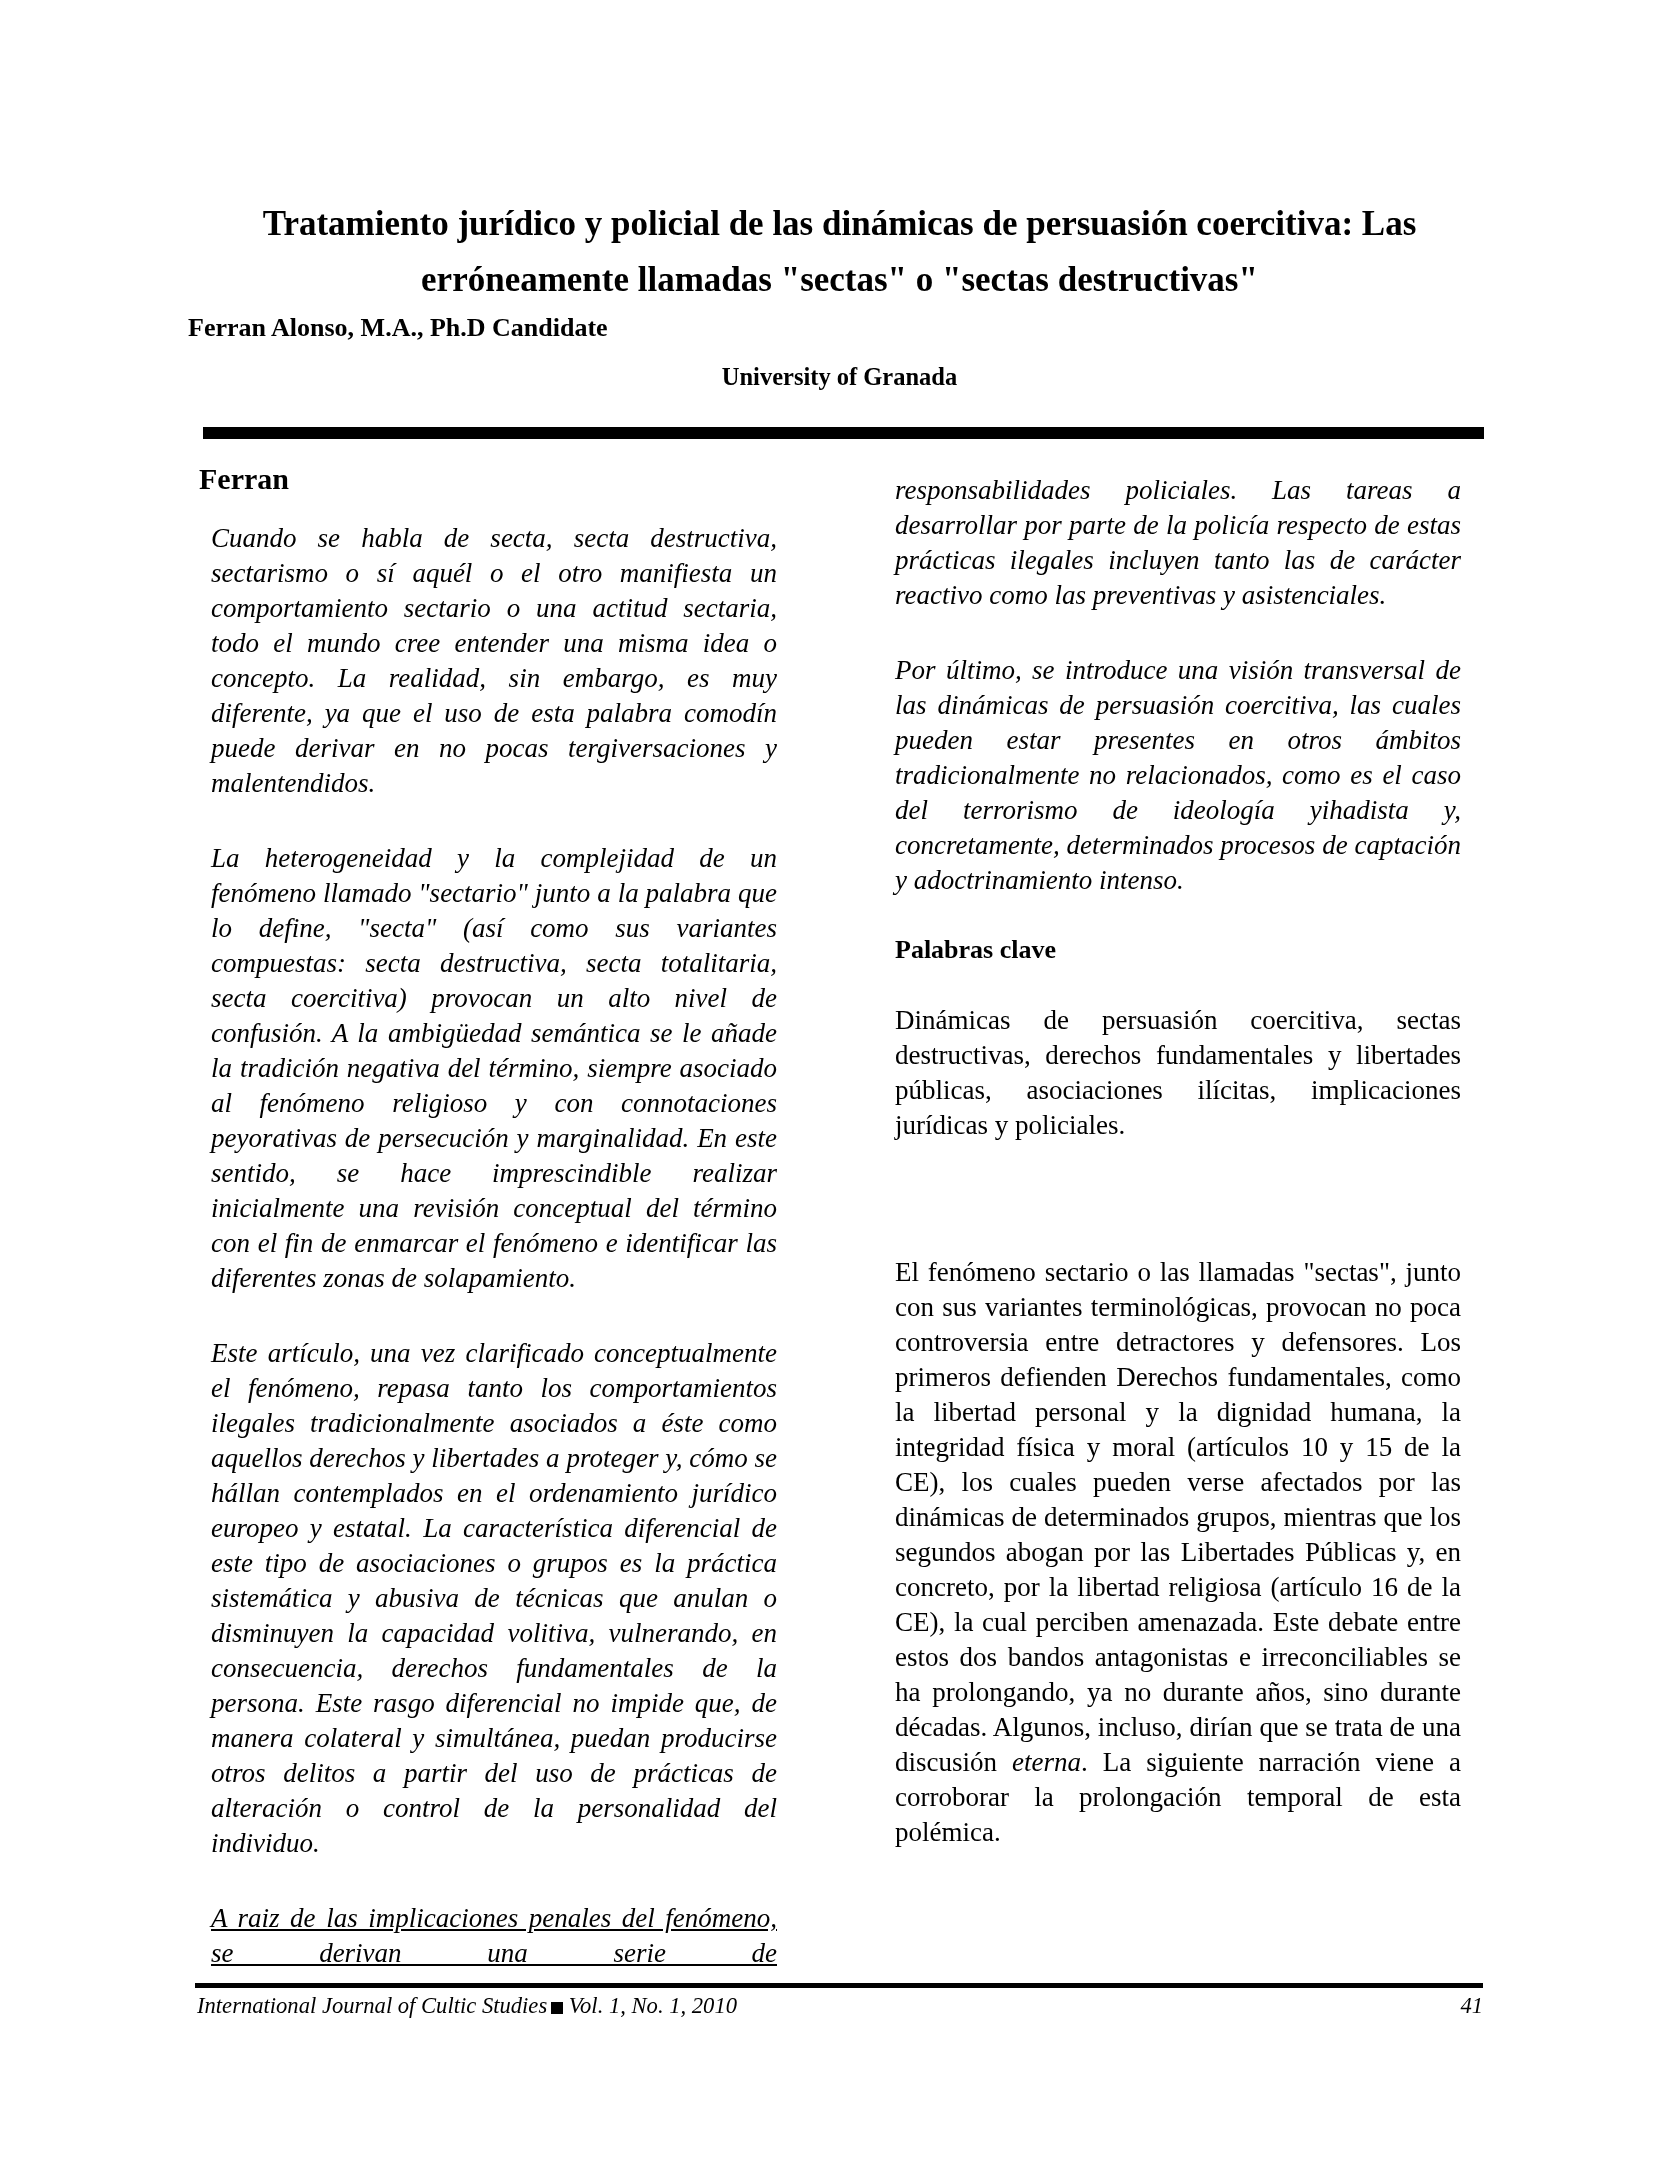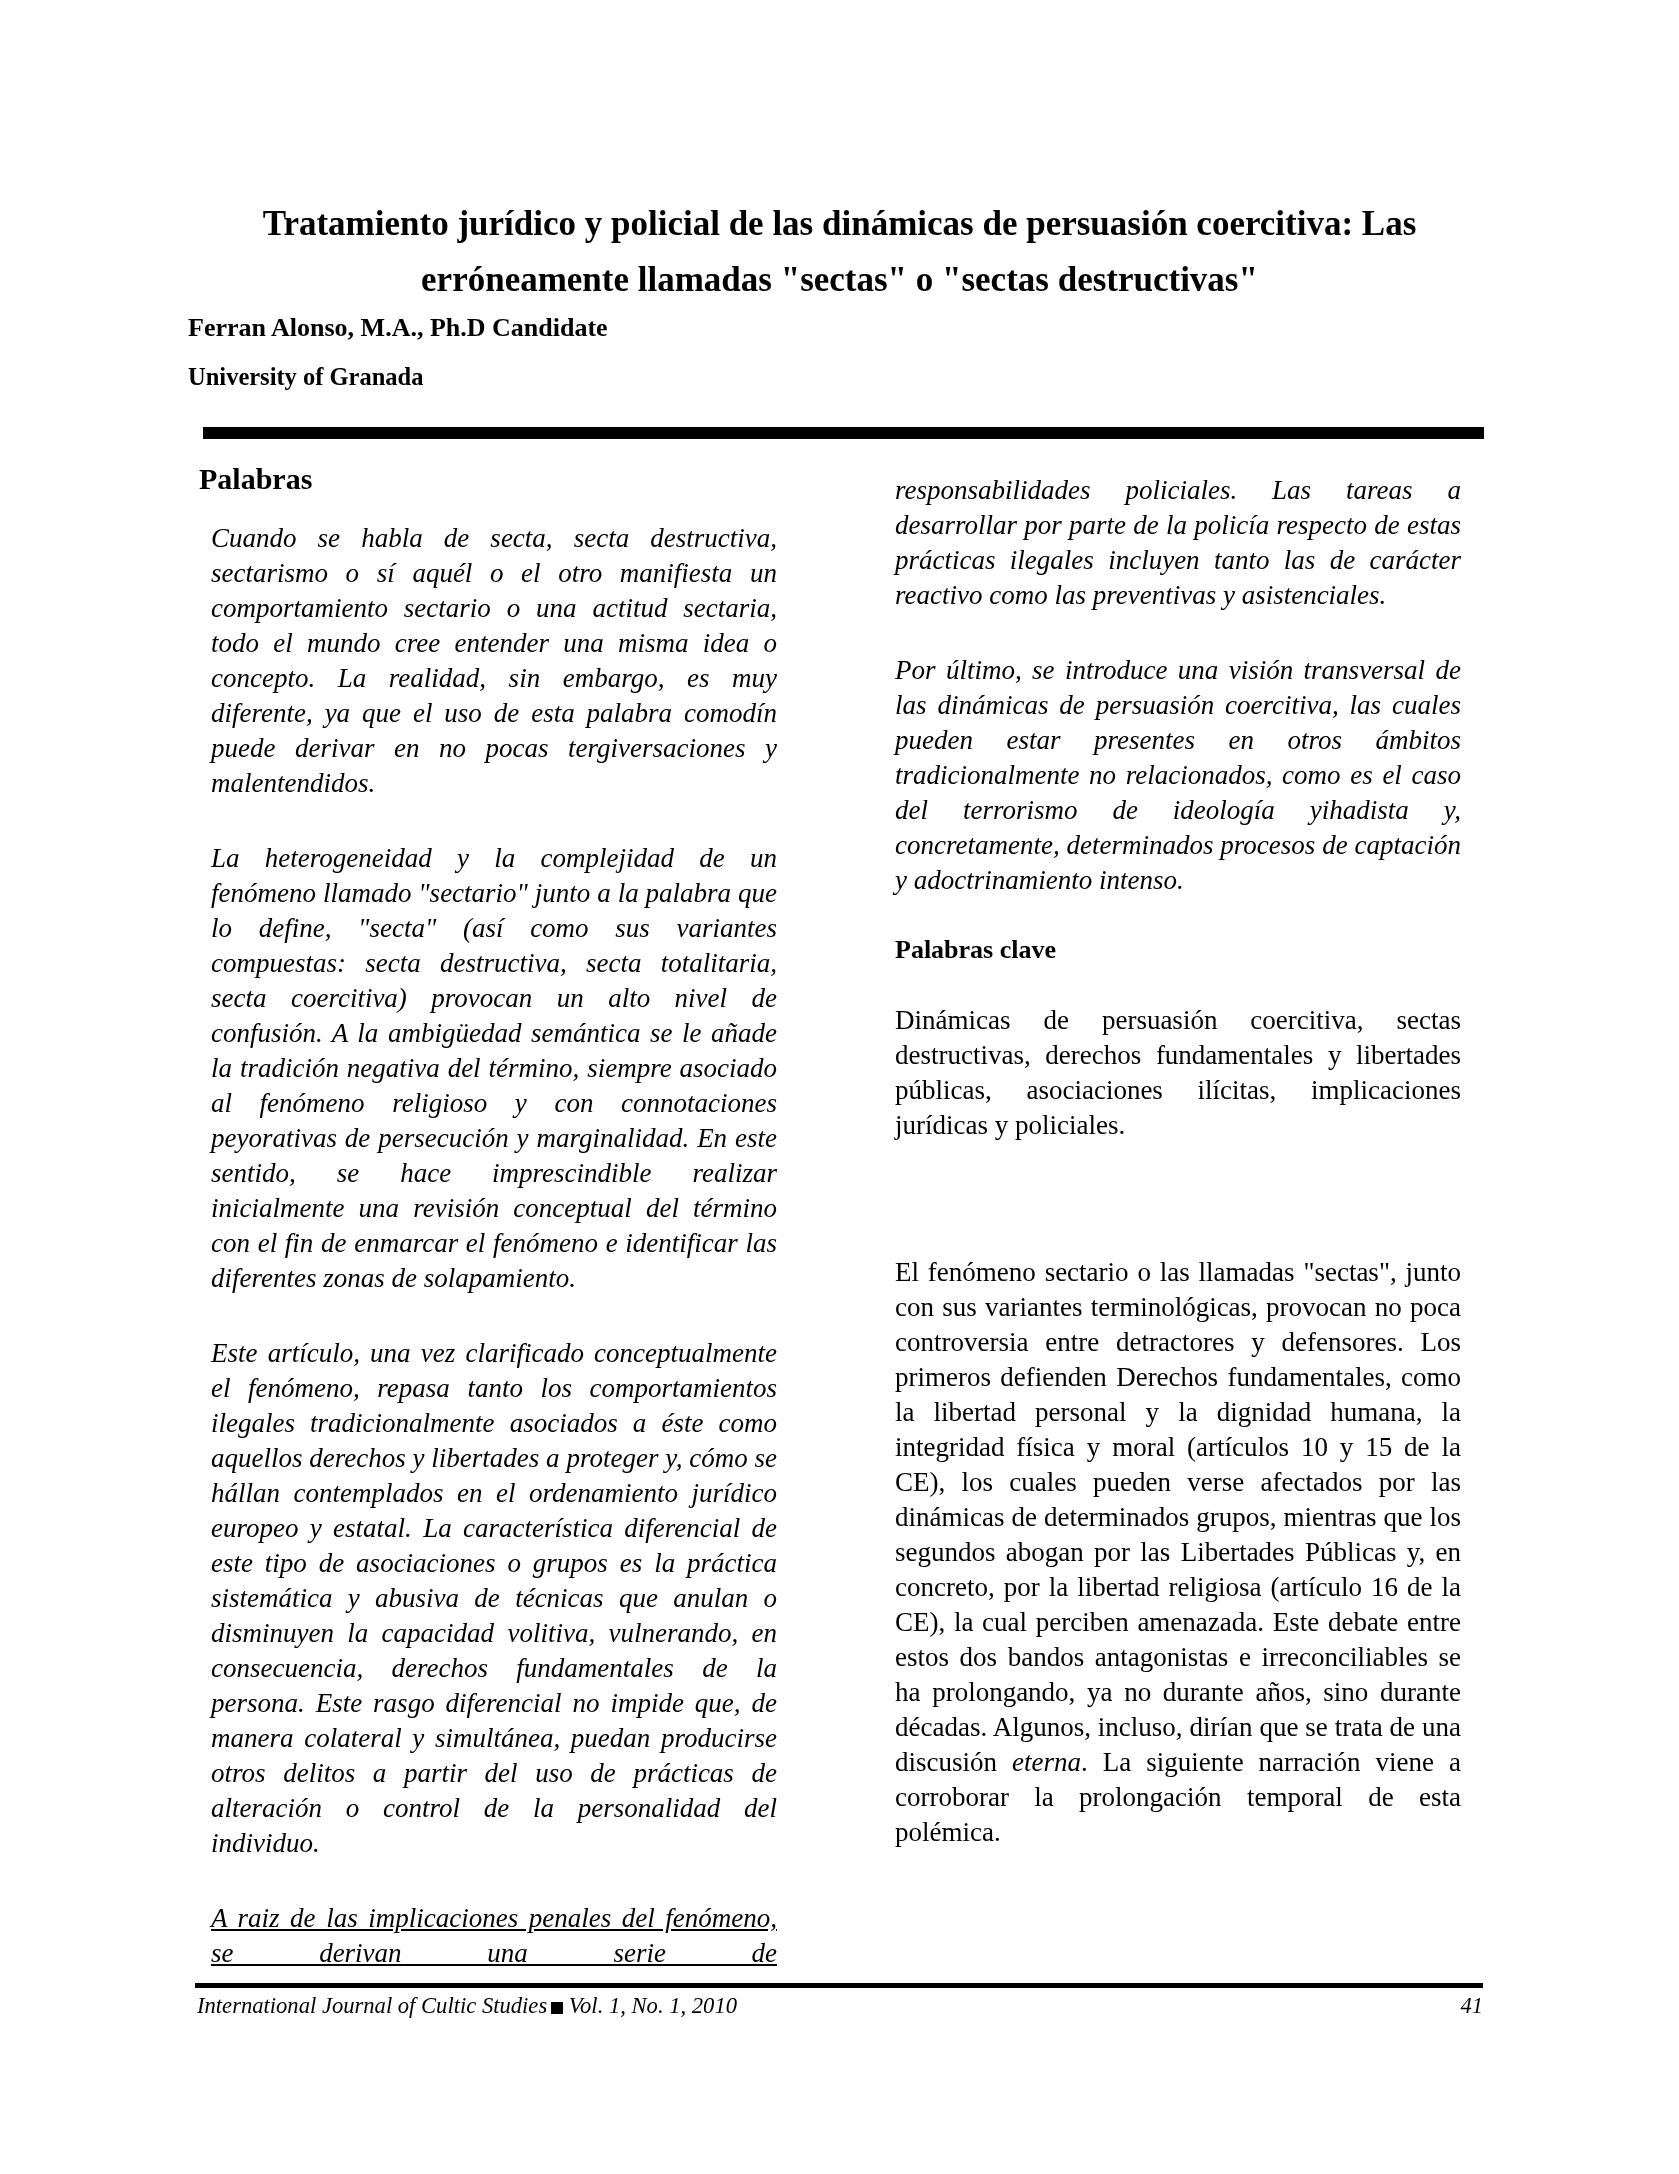--- a/index.html
+++ b/index.html
@@ -40,21 +40,21 @@
       text-align: left;
       font-weight: bold;
       font-size: 26px;
       line-height: 32px;
     }
     .affiliation {
       position: absolute;
       left: 188px;
       width: 1303px;
       top: 362px;
-      text-align: left;
+      text-align: center;
       font-weight: bold;
       font-size: 24.5px;
       line-height: 30px;
     }
     .heavy-rule {
       position: absolute;
       left: 203px;
       width: 1281px;
       top: 427px;
       height: 12.2px;
@@ -127,21 +127,21 @@
     <span>Tratamiento jurídico y policial de las dinámicas de persuasión coercitiva: Las</span><br>
     <span>erróneamente llamadas "sectas" o "sectas destructivas"</span>
   </h1>
 
   <div class="author">Ferran Alonso, M.A., Ph.D Candidate</div>
   <div class="affiliation">University of Granada</div>
 
   <div class="heavy-rule"></div>
 
   <div class="col col-left">
-    <h2 class="h2">Palabras</h2>
+    <h2 class="h2">Ferran</h2>
     <div class="gap-h"></div>
     <p class="p it">Cuando se habla de secta, secta destructiva, sectarismo o sí aquél o el otro manifiesta un comportamiento sectario o una actitud sectaria, todo el mundo cree entender una misma idea o concepto. La realidad, sin embargo, es muy diferente, ya que el uso de esta palabra comodín puede derivar en no pocas tergiversaciones y malentendidos.</p>
     <div class="gap-s"></div>
     <p class="p it">La heterogeneidad y la complejidad de un fenómeno llamado "sectario" junto a la palabra que lo define, "secta" (así como sus variantes compuestas: secta destructiva, secta totalitaria, secta coercitiva) provocan un alto nivel de confusión. A la ambigüedad semántica se le añade la tradición negativa del término, siempre asociado al fenómeno religioso y con connotaciones peyorativas de persecución y marginalidad. En este sentido, se hace imprescindible realizar inicialmente una revisión conceptual del término con el fin de enmarcar el fenómeno e identificar las diferentes zonas de solapamiento.</p>
     <div class="gap-s"></div>
     <p class="p it">Este artículo, una vez clarificado conceptualmente el fenómeno, repasa tanto los comportamientos ilegales tradicionalmente asociados a éste como aquellos derechos y libertades a proteger y, cómo se hállan contemplados en el ordenamiento jurídico europeo y estatal. La característica diferencial de este tipo de asociaciones o grupos es la práctica sistemática y abusiva de técnicas que anulan o disminuyen la capacidad volitiva, vulnerando, en consecuencia, derechos fundamentales de la persona. Este rasgo diferencial no impide que, de manera colateral y simultánea, puedan producirse otros delitos a partir del uso de prácticas de alteración o control de la personalidad del individuo.</p>
     <div class="gap-s"></div>
     <p class="p it" style="text-align-last: justify; text-decoration: underline;">A raiz de las implicaciones penales del fenómeno, se derivan una serie de</p>
   </div>
 

